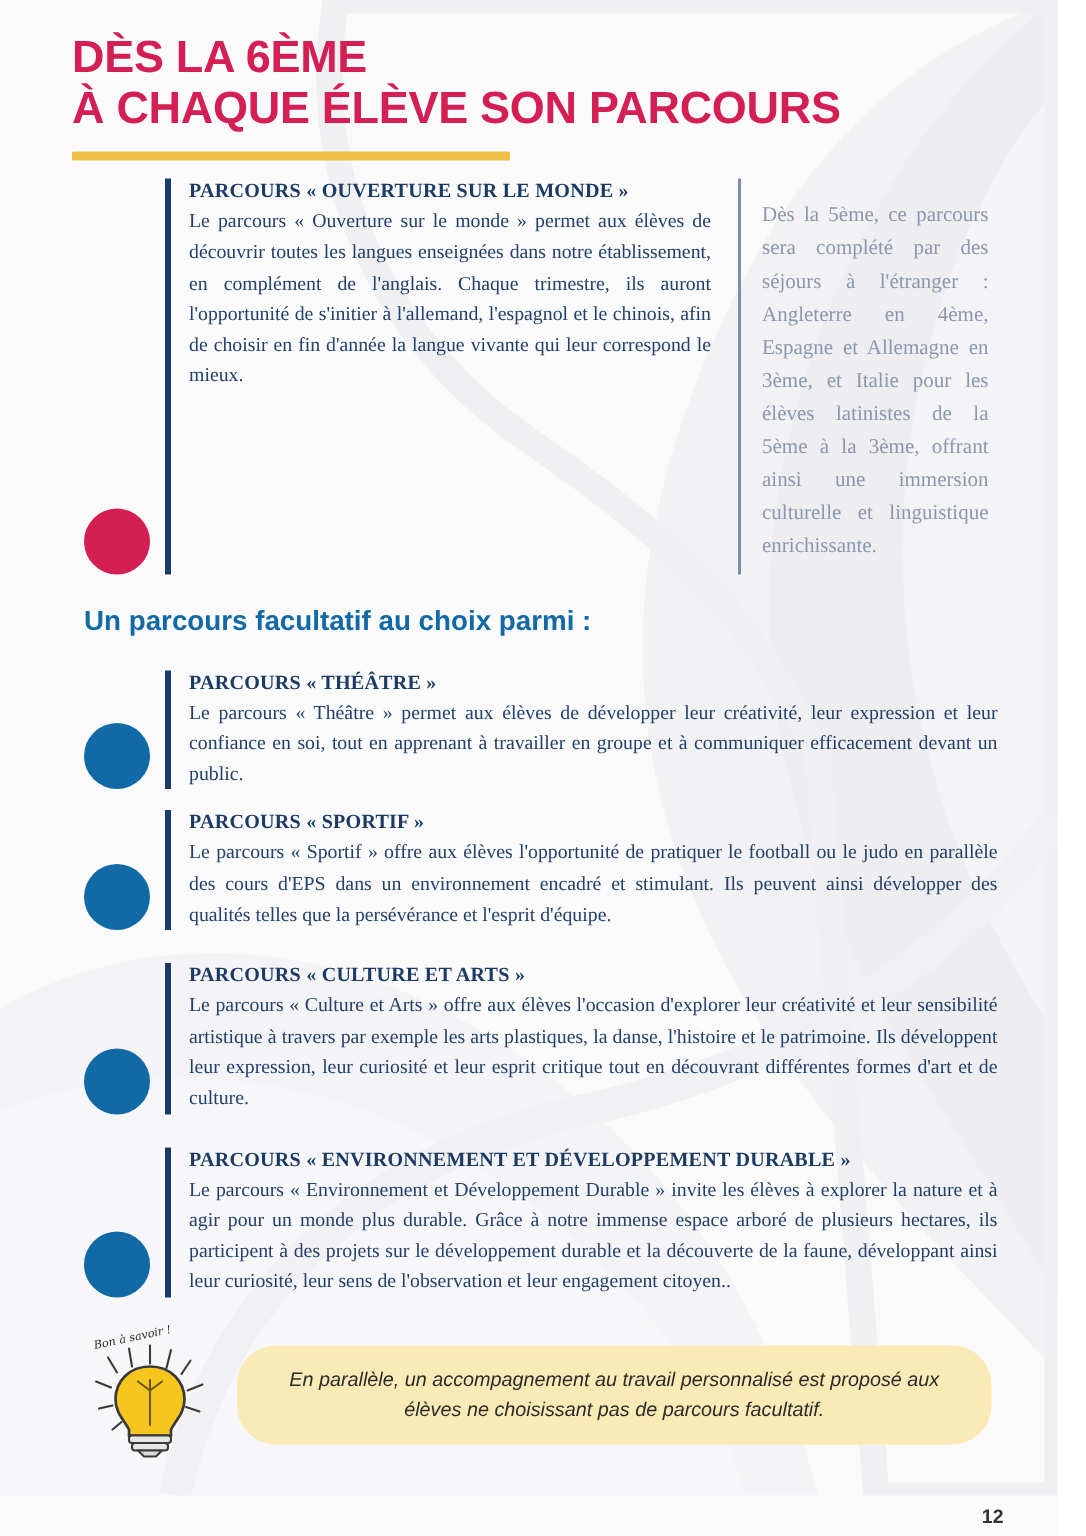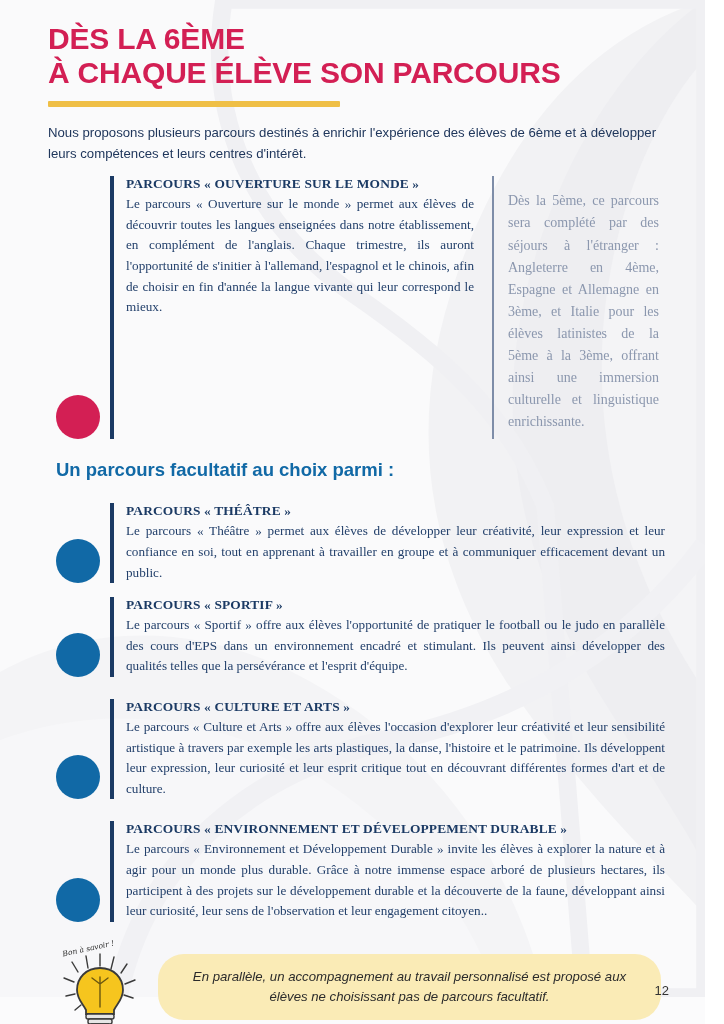--- a/index.html
+++ b/index.html
@@ -169,24 +169,25 @@
     font-style: italic;
     font-size: 13.2px;
     line-height: 1.5;
     margin: 0;
   }
 
   
   .page-number {
     position: absolute;
     right: 36px;
-    bottom: 26px;
+    bottom: 6px;
     color: #333333;
     font-size: 13px;
     z-index: 3;
+    font-weight: bold;
   }
 </style>
 </head>
 <body>
 
 <div class="page">
 
   <svg class="bg-swirls" viewBox="0 0 724 1024" preserveAspectRatio="none">
     <rect x="0" y="0" width="724" height="1024" fill="#fafafb"></rect>
     <path d="M724 0 C600 40 520 140 470 280 C420 420 430 560 520 700 C600 820 690 900 724 940 Z" fill="#f2f2f4"></path>
@@ -201,21 +202,20 @@
   <div class="content">
 
     <div class="title-block">
       <h1 class="main-title">
         <span class="l1">DÈS LA 6ÈME</span>
         <span class="l2">À CHAQUE ÉLÈVE SON PARCOURS</span>
       </h1>
       <div class="title-rule"></div>
     </div>
 
-    <p class="intro">Nous proposons plusieurs parcours destinés à enrichir l'expérience des élèves de 6ème et à développer leurs compétences et leurs centres d'intérêt.</p>
 
 
     <div class="parcours-row">
       <div class="bullet-col">
         <span class="bullet crimson"></span>
       </div>
       <div class="row-split" style="flex:1 1 auto; min-width:0;">
         <div class="col-main parcours-body">
           <div class="parcours-title">PARCOURS « OUVERTURE SUR LE MONDE »</div>
           <p class="parcours-text">Le parcours « Ouverture sur le monde » permet aux élèves de découvrir toutes les langues enseignées dans notre établissement, en complément de l'anglais. Chaque trimestre, ils auront l'opportunité de s'initier à l'allemand, l'espagnol et le chinois, afin de choisir en fin d'année la langue vivante qui leur correspond le mieux.</p>

